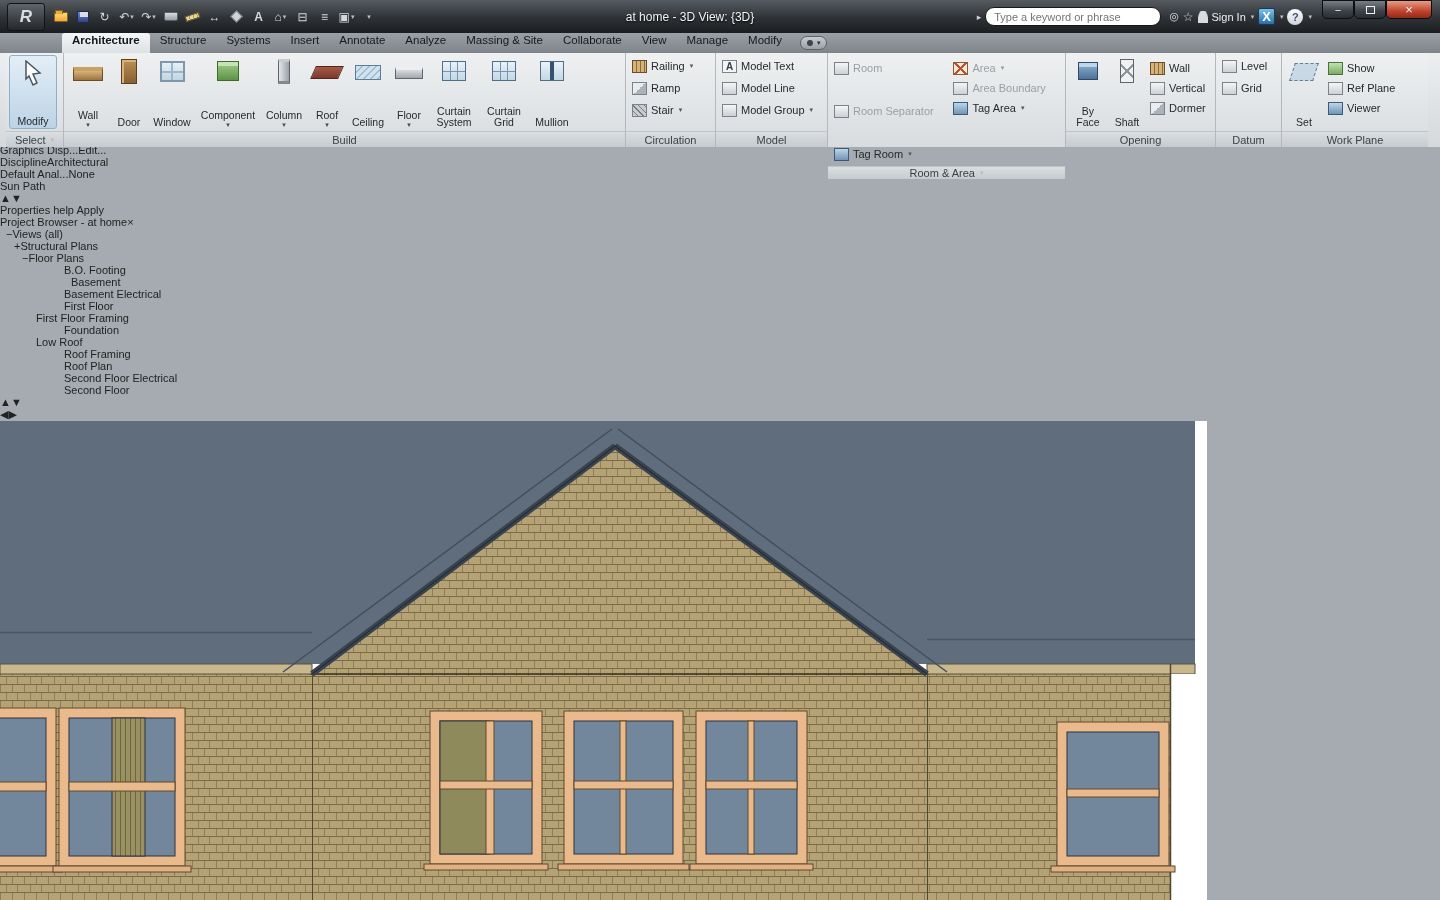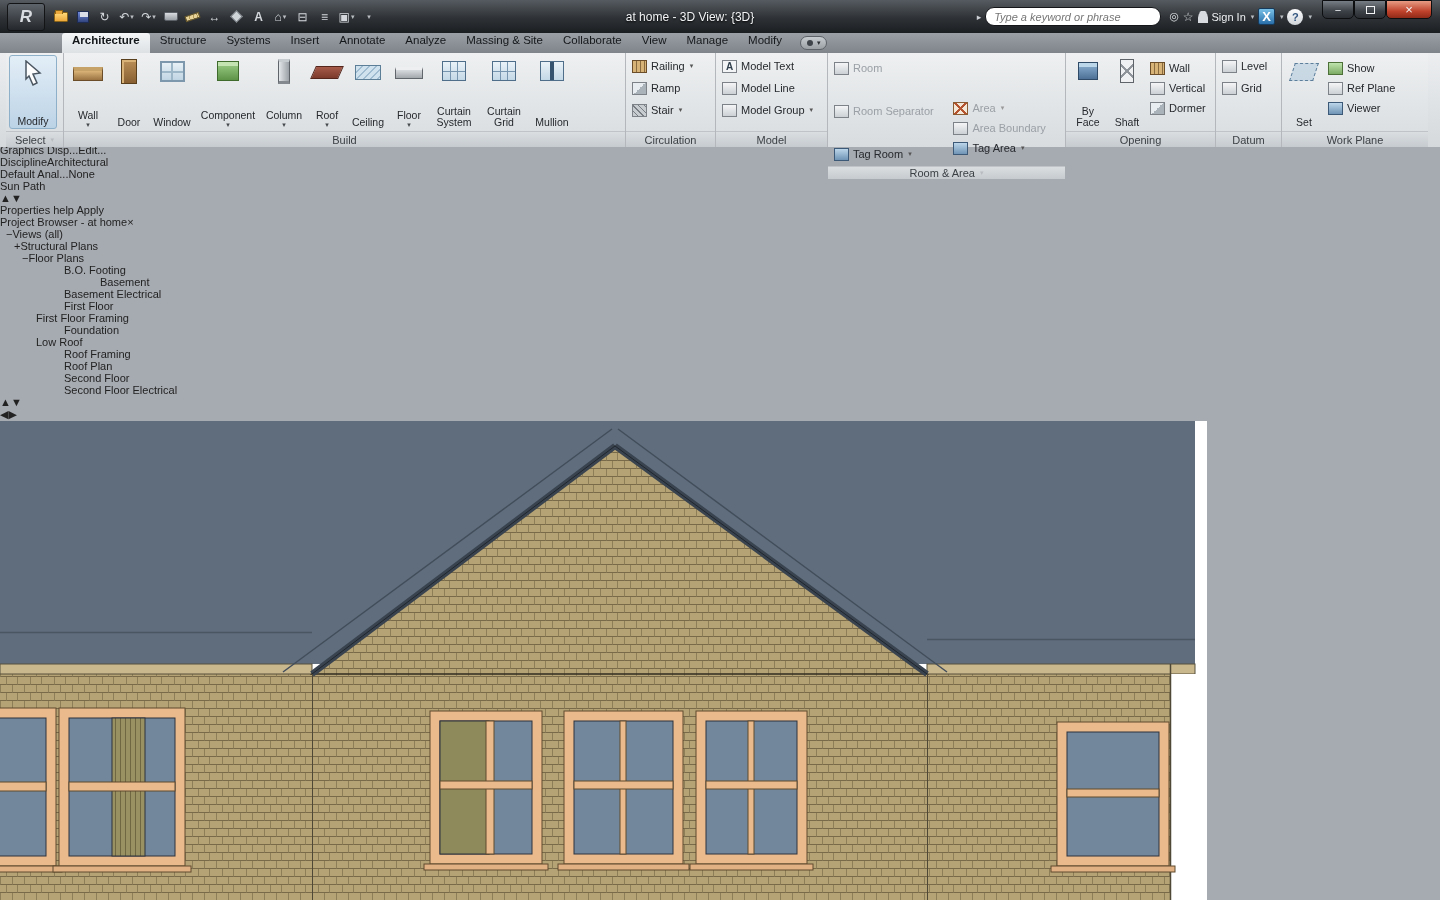--- a/index.html
+++ b/index.html
@@ -15,21 +15,21 @@
 .folder-shape{width:14px;height:10px;background:linear-gradient(#ffd978,#eda93c);border:1px solid #8a6418;border-radius:1px;position:relative;}
 .folder-shape::before{content:"";position:absolute;top:-3px;left:0;width:6px;height:3px;background:#eda93c;border:1px solid #8a6418;border-bottom:none;}
 .disk-shape{width:12px;height:12px;background:linear-gradient(#6f87d8,#32457f);border:1px solid #1d2a52;position:relative;}
 .disk-shape::before{content:"";position:absolute;left:2px;top:0;width:8px;height:5px;background:#d8dde8;}
 .print-shape{width:14px;height:9px;background:linear-gradient(#d8dbdf,#9aa0a6);border:1px solid #5c6167;border-radius:1px 1px 2px 2px;}
 .ruler-shape{width:15px;height:6px;background:repeating-linear-gradient(90deg,#e8d49a 0 3px,#b39a55 3px 4px);border:1px solid #6e5c2c;transform:rotate(-18deg);}
 .tag-shape{width:9px;height:9px;background:#cfd4d9;border:1px solid #6c7177;transform:rotate(45deg);}
 .title-text{position:absolute;left:420px;width:540px;text-align:center;font-size:12px;color:#f2f4f6;pointer-events:none;text-shadow:0 1px 2px #000;}
 .tb-right{margin-left:auto;display:flex;align-items:center;gap:4px;}
 .exp{font-size:9px;color:#cdd1d5;}
-.search{width:176px;height:19px;border:1px solid #14161a;border-radius:9px;background:#fff;font-style:italic;font-size:11px;color:#777;padding:0 8px;font-family:"Liberation Sans",sans-serif;}
+.search{width:176px;height:19px;border:1px solid #14161a;border-radius:9px;background:#fff;font-size:11px;color:#777;padding:0 8px;font-family:"Liberation Sans",sans-serif;}
 .binoc{width:14px;height:9px;background:radial-gradient(circle at 25% 50%,#2f3438 4px,transparent 4px),radial-gradient(circle at 75% 50%,#2f3438 4px,transparent 4px);border-radius:2px;background-color:#aeb3b8;}
 .star{font-size:12px;color:#d8dce0;}
 .person{width:10px;height:12px;background:radial-gradient(circle at 50% 25%,#d8dce0 3px,transparent 3.5px),radial-gradient(ellipse at 50% 100%,#d8dce0 5px,transparent 6px);}
 .signin{font-size:11px;color:#eef0f2;}
 .xchg{font-size:13px;font-weight:bold;color:#fff;background:linear-gradient(#79c1e8,#2a6ea8);border:1px solid #153a5c;border-radius:2px;padding:0 3px;height:17px;display:flex;align-items:center;}
 .help{width:16px;height:16px;border-radius:50%;background:linear-gradient(#fdfdfe,#cfd4d8);color:#32557f;font-weight:bold;font-size:11px;display:fl
 ex;display:flex;align-items:center;justify-content:center;}
 .winbtns{display:flex;align-items:flex-start;margin-left:10px;height:33px;}
 .wb{width:32px;height:19px;border:1px solid #0c0e10;border-radius:0 0 5px 5px;background:linear-gradient(#787e85,#3c4147 60%,#2a2e33);color:#f2f4f6;display:flex;align-items:center;justify-content:center;font-size:11px;}
 .wb.close{width:46px;background:linear-gradient(#e89c84,#c0432c 60%,#8f2a18);font-size:13px;margin-right:8px;}
@@ -334,21 +334,21 @@
           <div class="srow dis">
               <span class="s-ic"></span>
               <span>Room Separator</span>
             </div>
           <div class="srow">
               <span class="s-ic b"></span>
               <span>Tag Room</span>
               <i class="dda" style="color:#555;">▾</i>
             </div>
         </div>
-        <div class="scol" style="width:112px;margin-top:40px;">
+        <div class="scol" style="width:112px;">
           <div class="srow dis">
               <span class="s-ic a"></span>
               <span>Area</span>
               <i class="dda" style="color:#999;">▾</i>
             </div>
           <div class="srow dis">
               <span class="s-ic"></span>
               <span>Area Boundary</span>
             </div>
           <div class="srow">
@@ -473,30 +473,30 @@
     </div>
   </div>
 
   <div class="pal browser">
     <div class="phead"><span>Project Browser - at home</span><span class="px">×</span></div>
     <div class="tree">
       <div class="trow" style="padding-left:6px;"><span class="texp">−</span><span class="t-ic"></span><span>Views (all)</span></div>
       <div class="trow" style="padding-left:14px;"><span class="texp">+</span><span>Structural Plans</span></div>
       <div class="trow" style="padding-left:22px;"><span class="texp">−</span><span>Floor Plans</span></div>
       <div class="trow" style="padding-left:64px;"><span>B.O. Footing</span></div>
-      <div class="trow" style="padding-left:100px;"><span>Basement</span></div>
+      <div class="trow" style="padding-left:71px;"><span>Basement</span></div>
       <div class="trow" style="padding-left:64px;"><span>Basement Electrical</span></div>
       <div class="trow" style="padding-left:64px;"><span>First Floor</span></div>
       <div class="trow" style="padding-left:36px;"><span>First Floor Framing</span></div>
       <div class="trow" style="padding-left:64px;"><span>Foundation</span></div>
       <div class="trow" style="padding-left:36px;"><span>Low Roof</span></div>
       <div class="trow" style="padding-left:64px;"><span>Roof Framing</span></div>
       <div class="trow" style="padding-left:64px;"><span>Roof Plan</span></div>
+      <div class="trow" style="padding-left:64px;"><span>Second Floor Electrical</span></div>
       <div class="trow" style="padding-left:64px;"><span class="tsel">Second Floor</span></div>
-      <div class="trow" style="padding-left:64px;"><span>Second Floor Electrical</span></div>
       <div class="tvscroll"><span class="sarr" style="top:1px;">▲</span><span class="thumb"></span><span class="sarr" style="bottom:1px;">▼</span></div>
     </div>
     <div class="thscroll"><span class="sarr" style="left:2px;">◀</span><span class="thumb"></span><span class="sarr" style="right:2px;">▶</span></div>
   </div>
 
   <div class="drawing">
     <svg class="dsvg" width="1207" height="613" viewBox="0 0 1207 613" xmlns="http://www.w3.org/2000/svg">
       <defs>
         <pattern id="sh" width="24" height="16" patternUnits="userSpaceOnUse">
           <rect width="24" height="16" fill="#b6a375"></rect>

